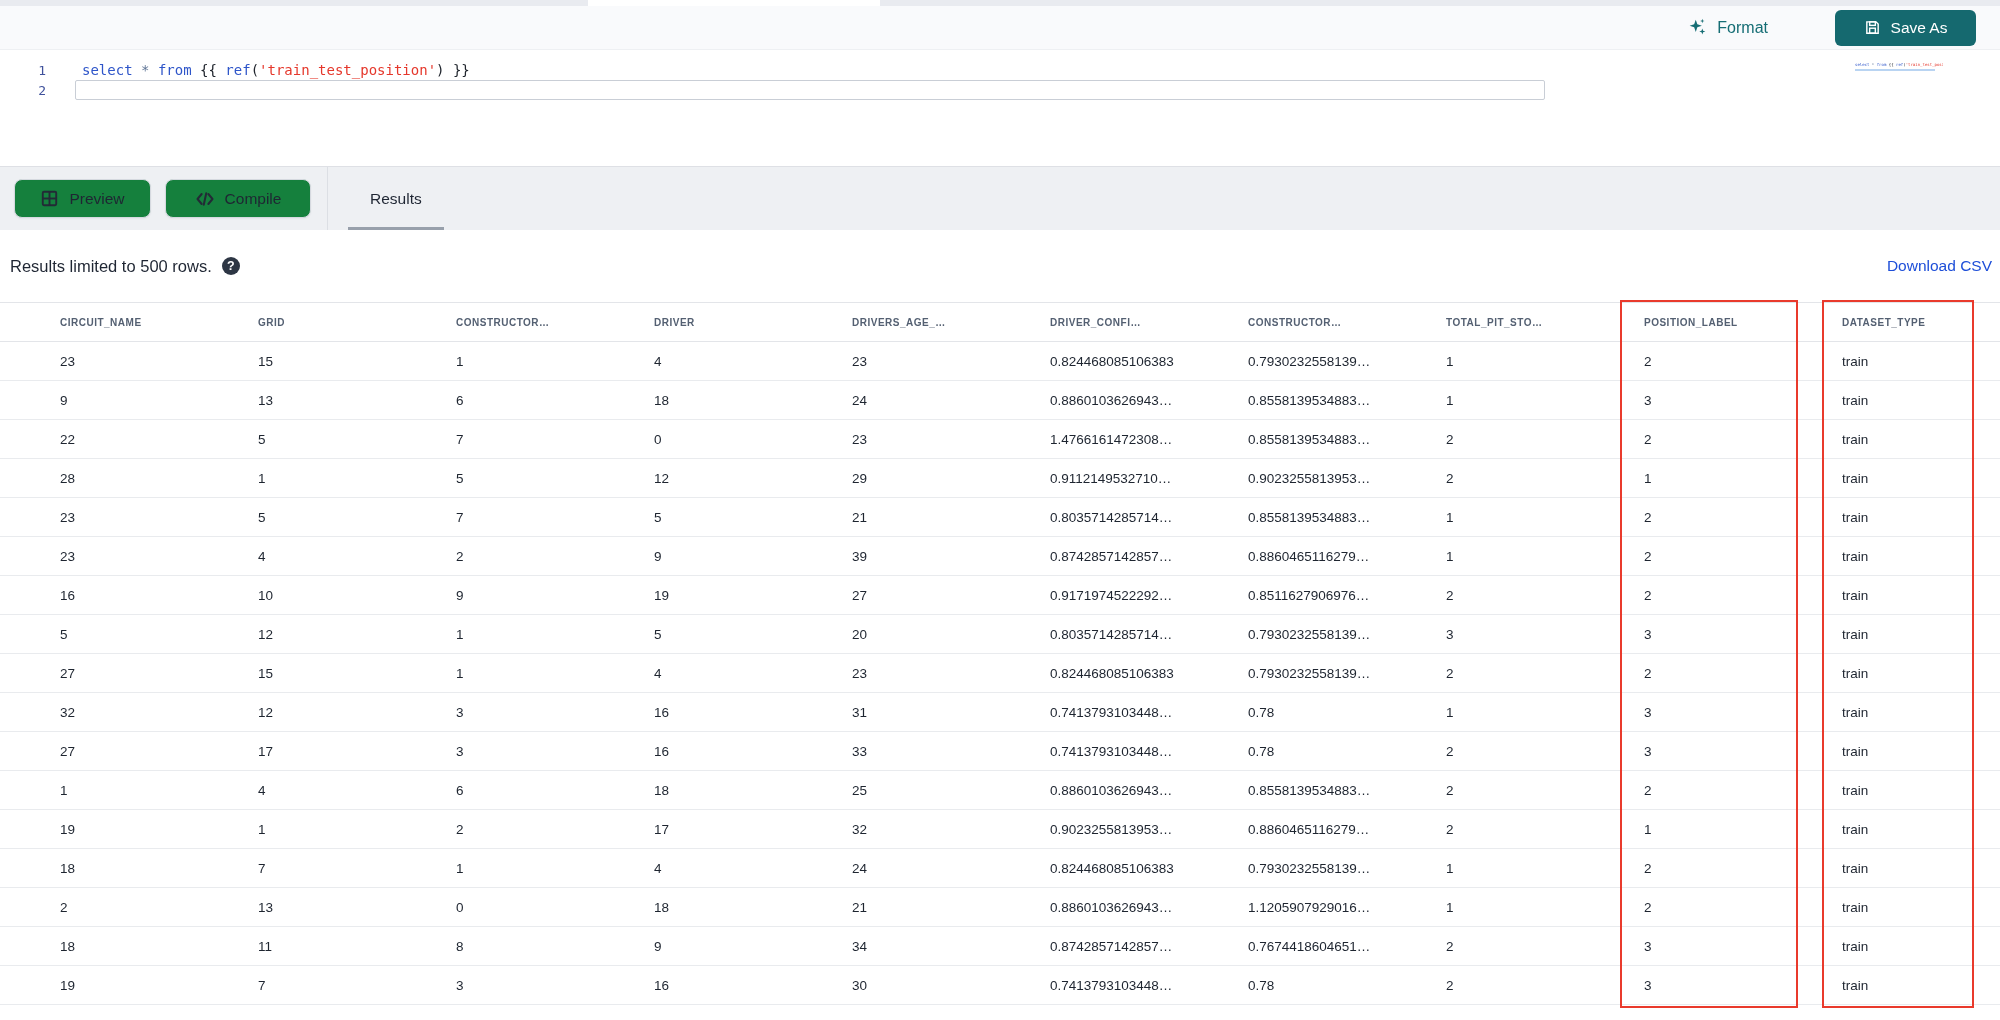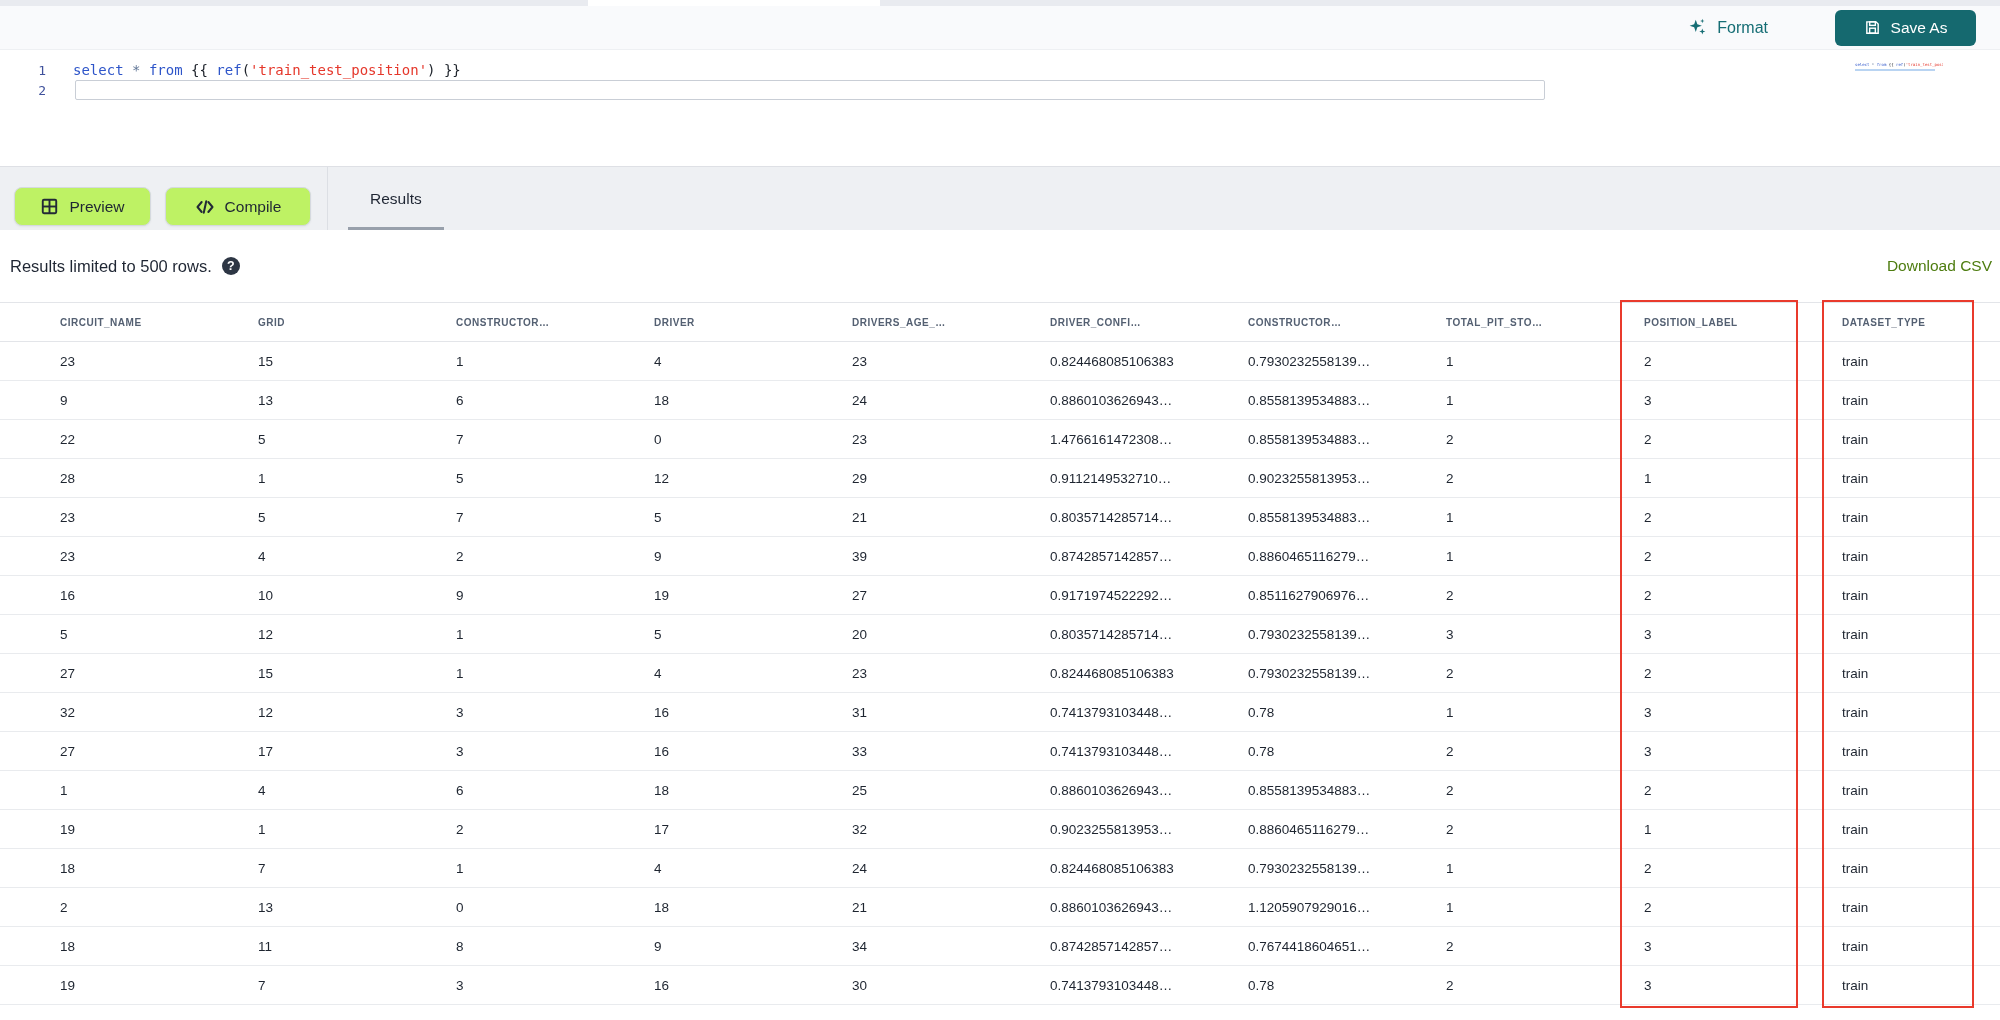--- a/index.html
+++ b/index.html
@@ -14,46 +14,46 @@
   .toolbar{position:absolute;left:0;top:6px;width:2000px;height:44px;background:#f9fafc;
            border-bottom:1px solid #eef0f3;display:flex;align-items:center;justify-content:flex-end;gap:34px;box-sizing:border-box;padding-right:24px;}
   .format-btn{display:flex;align-items:center;gap:9px;color:#156d74;font-size:16px;cursor:pointer;}
   .save-btn{display:flex;align-items:center;justify-content:center;gap:10px;width:141px;height:36px;
             background:#15696f;color:#fff;border:none;border-radius:6px;font-size:15.5px;font-family:inherit;cursor:pointer;margin-left:33px;}
 
   
   .editor{position:absolute;left:0;top:50px;width:2000px;height:116px;background:#fff;}
   .code-row{position:absolute;left:0;height:20px;display:flex;align-items:center;}
   .gutter{width:46px;text-align:right;font-family:"DejaVu Sans Mono",monospace;font-size:13px;color:#3f519b;flex:0 0 46px;}
-  .code-text{margin-left:27px;font-family:"DejaVu Sans Mono",monospace;font-size:14px;white-space:pre;}
+  .code-text{margin-left:36px;font-family:"DejaVu Sans Mono",monospace;font-size:14px;white-space:pre;}
   .active-line-box{position:absolute;left:75px;top:30px;width:1470px;height:20px;border:1px solid #c9ced6;border-radius:2px;background:#fff;box-sizing:border-box;}
   .minimap{position:absolute;left:1855px;top:12px;width:88px;}
   .minimap-line{font-family:"DejaVu Sans Mono",monospace;font-size:4px;line-height:5px;white-space:nowrap;overflow:hidden;display:block;width:88px;}
   .minimap-viewport{width:80px;height:2px;background:#b9d4f2;margin-top:2px;}
 
   
   .action-panel{position:absolute;left:0;top:166px;width:2000px;height:64px;background:#eef0f3;border-top:1px solid #dee0e5;box-sizing:border-box;}
-  .panel-btn{position:absolute;top:20px;height:39px;background:#bef264;border:1px solid #d5d9df;border-radius:8px;
+  .panel-btn{position:absolute;top:12px;height:39px;background:#15803d;border:1px solid #d5d9df;border-radius:8px;
              display:flex;align-items:center;justify-content:center;gap:10px;font-size:15.5px;color:#1f2633;
              font-family:inherit;cursor:pointer;box-shadow:0 1px 2px rgba(20,30,50,.05);}
   .preview-btn{left:14px;width:137px;}
   .compile-btn{left:165px;width:146px;}
   .panel-divider{position:absolute;left:327px;top:0;width:1px;height:64px;background:#dcdfe4;}
   .tabs{position:absolute;left:348px;top:0;height:64px;display:flex;}
   .tab{position:relative;height:64px;display:flex;align-items:center;padding:0 22px;font-size:15.5px;color:#2c3440;cursor:pointer;}
   .tab.active{color:#1f2633;}
   .tab.active::after{content:"";position:absolute;left:0;right:0;bottom:0;height:4px;background:#98a0ab;}
 
   
   .results-meta{position:absolute;left:0;top:230px;width:2000px;height:72px;background:#fff;
                 display:flex;align-items:center;justify-content:space-between;box-sizing:border-box;padding:0 8px 0 10px;}
   .limit-wrap{display:flex;align-items:center;gap:10px;font-size:16.5px;color:#1f2633;}
   .help-icon{width:18px;height:18px;border-radius:50%;background:#2d3644;color:#fff;display:flex;align-items:center;justify-content:center;
              font-size:12.5px;font-weight:bold;cursor:pointer;}
-  .download-link{color:#4d7c0f;font-size:15.5px;cursor:pointer;}
+  .download-link{color:#1d4ed8;font-size:15.5px;cursor:pointer;}
 
   
   .table{position:absolute;left:0;top:302px;width:2000px;}
   .hrow,.tr{display:grid;grid-template-columns:repeat(10,198px);padding-left:60px;box-sizing:border-box;align-items:center;}
   .hrow{height:40px;border-top:1px solid #e3e5e9;border-bottom:1px solid #e3e5e9;}
   .th{font-size:10px;font-weight:bold;letter-spacing:.5px;color:#546072;white-space:nowrap;overflow:hidden;}
   .tr{height:39px;border-bottom:1px solid #e9ebee;}
   .td{font-size:13.5px;color:#1e2530;white-space:nowrap;overflow:hidden;}
 
   

